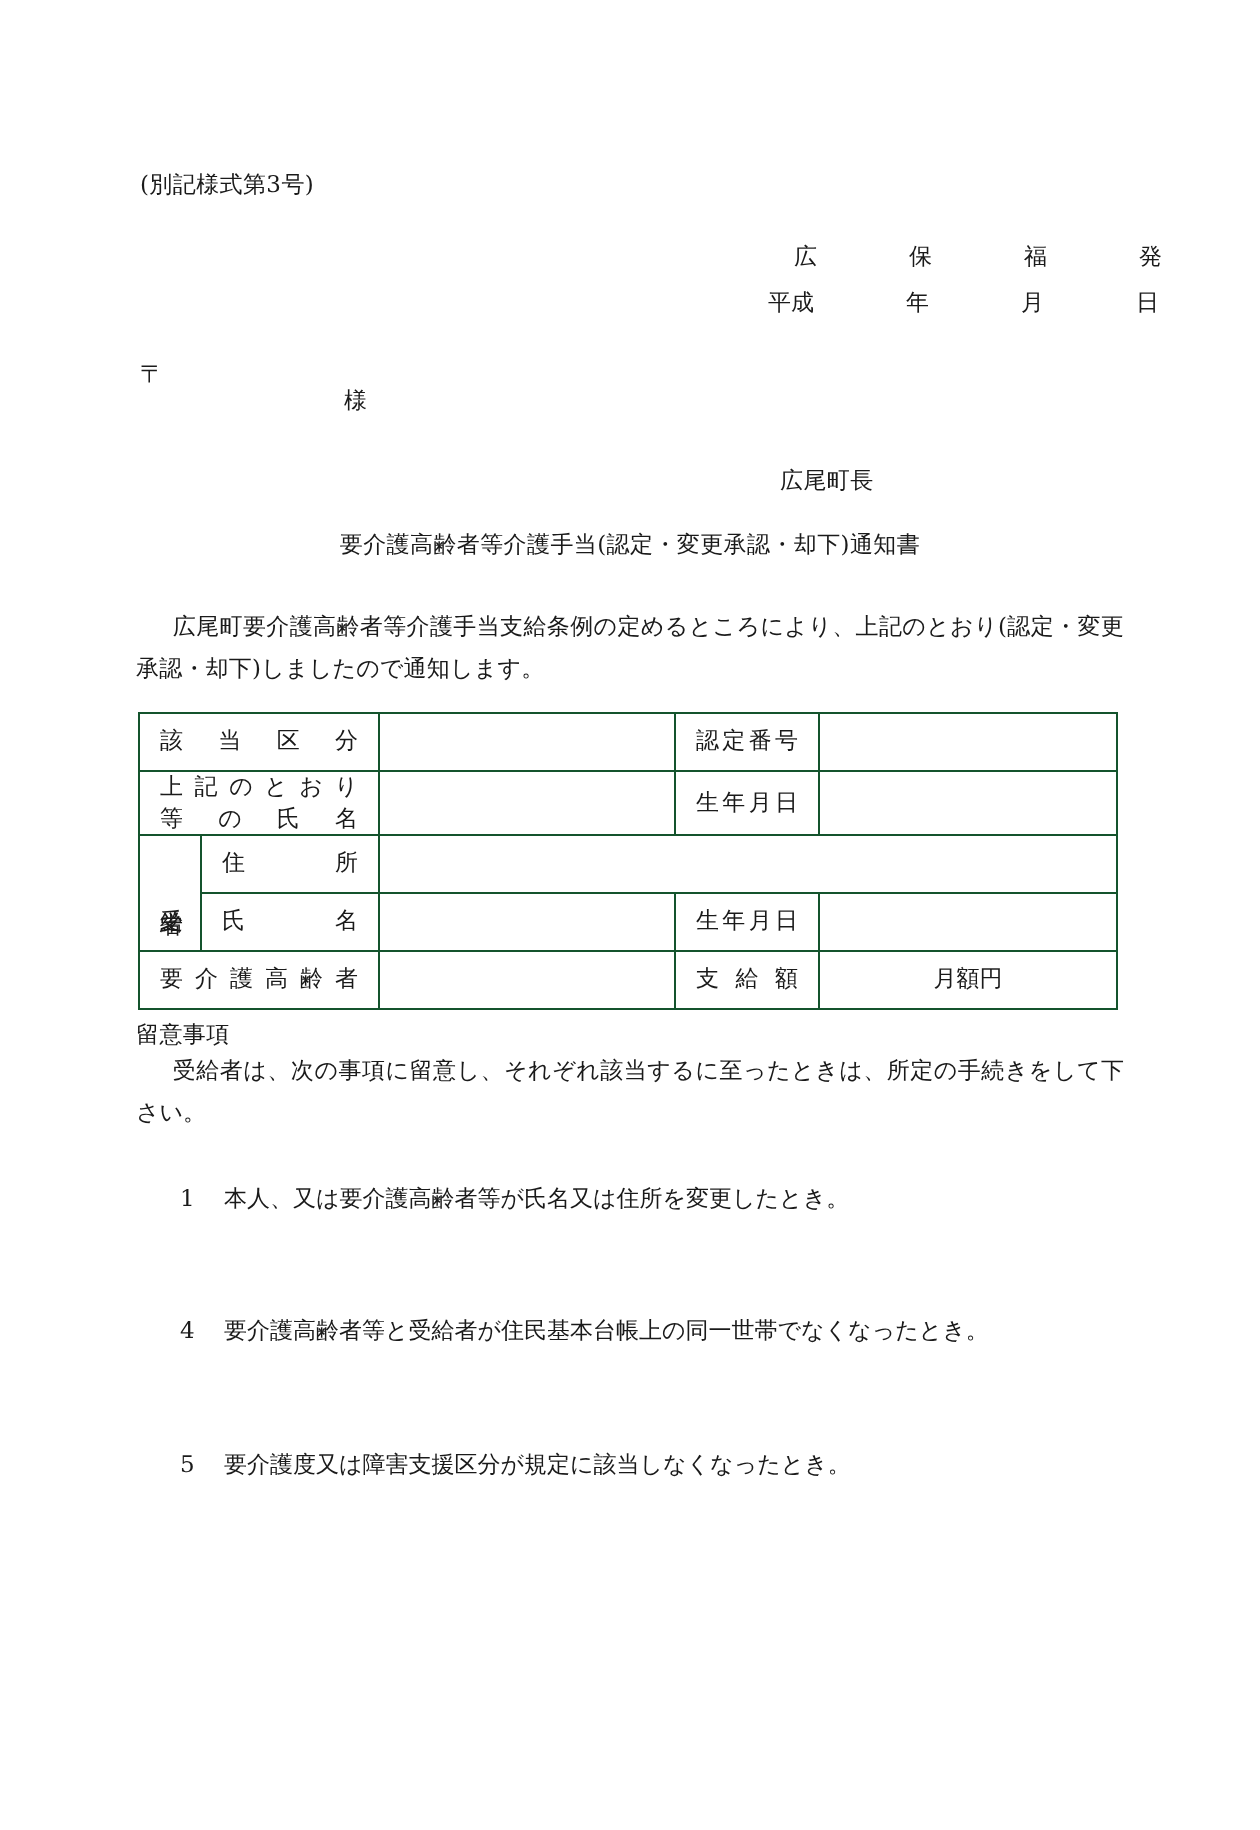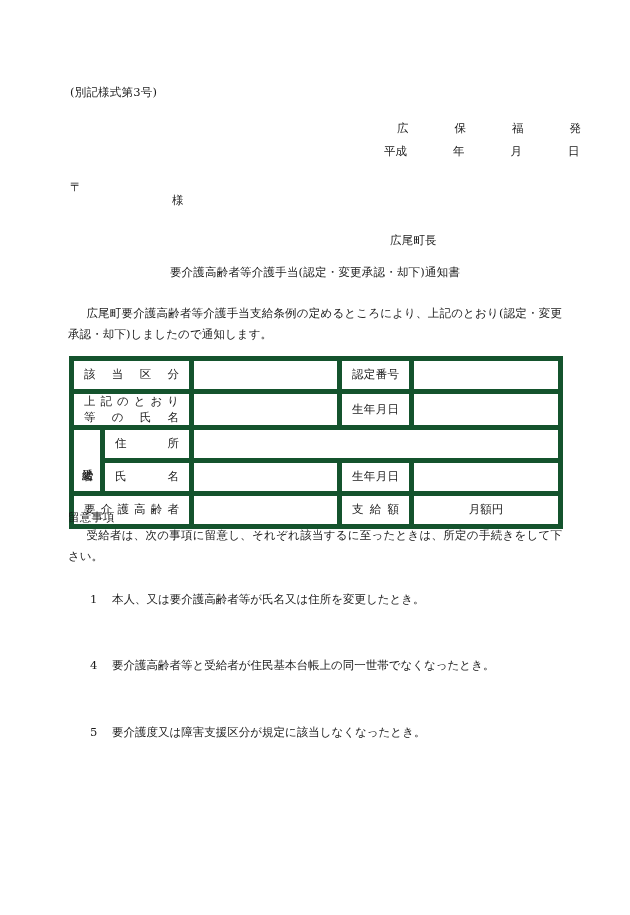--- a/index.html
+++ b/index.html
@@ -72,21 +72,21 @@
   #form-table {
     position: absolute;
     left: 69px;
     top: 356px;
     width: 489px;
     border-collapse: collapse;
     table-layout: fixed;
     font-size: 11.5px;
   }
   #form-table td {
-    border: 5px solid #14532d;
+    border: 1px solid #14532d;
     padding: 0;
     height: 28px;
     vertical-align: middle;
     line-height: 1.35;
   }
   .lbl {
     text-align: center;
     padding: 0 6px !important;
   }
   .lbl-spread {

